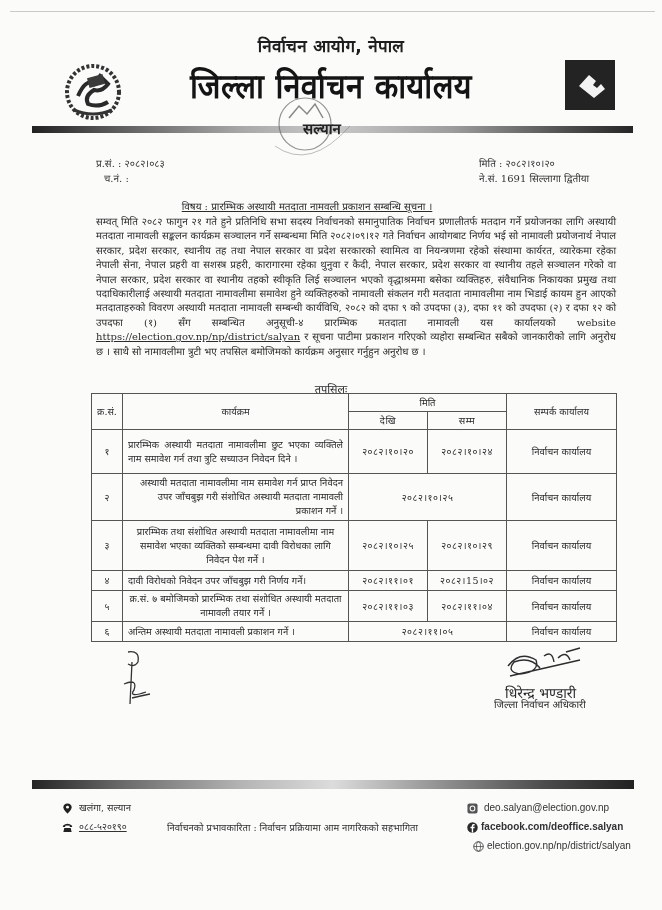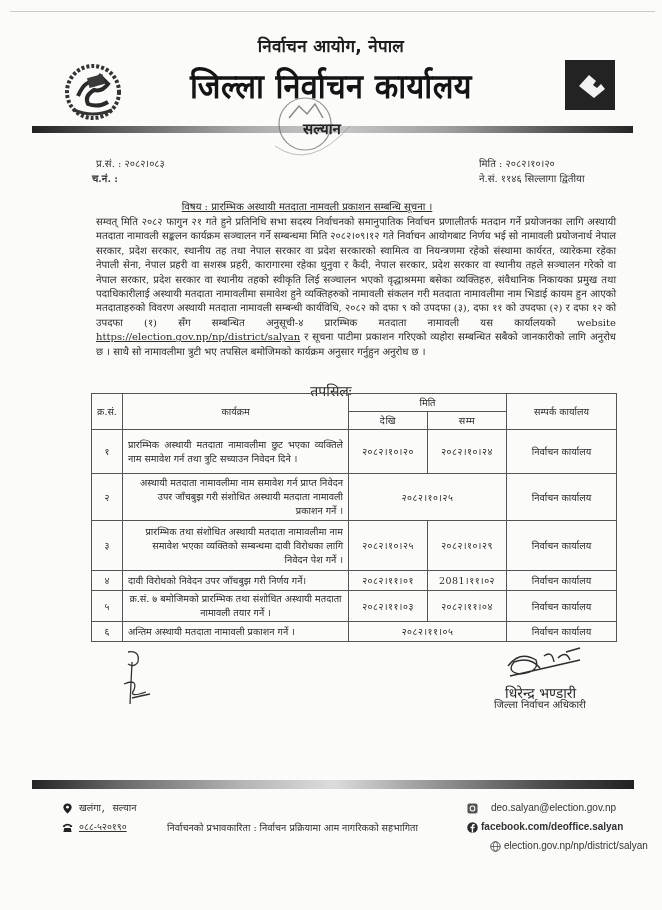--- a/index.html
+++ b/index.html
@@ -15,21 +15,21 @@
   .org-name { left:0; width:662px; top:34px; text-align:center; font-family:"DejaVu Sans", sans-serif; font-weight:bold; font-size:17px; color:#1e1e1e; letter-spacing:0.3px; }
   .office-name { left:0; width:662px; top:62px; text-align:center; font-family:"DejaVu Sans", sans-serif; font-weight:bold; font-size:34px; color:#141414; transform:scaleX(0.9); letter-spacing:0.5px; }
   .header-bar { left:32px; top:126px; width:601px; height:7px;
     background:linear-gradient(90deg,#222 0%,#555 12%,#a8a8a8 35%,#c9c9c9 50%,#9c9c9c 70%,#4a4a4a 90%,#262626 100%); }
   .stamp { left:255px; top:96px; width:110px; height:90px; }
   .meta { font-size:10px; color:#333; }
   .subject { left:0; width:614px; top:199px; text-align:center; font-size:10px; }
   .subject span { text-decoration:underline; }
   .para { left:96px; top:215px; width:520px; font-size:10px; line-height:14.4px; text-align:justify; color:#2c2c2c; }
   .para a { color:#2c2c2c; text-decoration:underline; }
-  .tapsil { left:0; width:662px; top:381px; text-align:center; font-size:14px; }
+  .tapsil { left:0; width:662px; top:381px; text-align:center; font-size:11px; }
   table.sched { position:absolute; left:91px; top:393px; width:526px; border-collapse:collapse; font-size:9.5px; color:#2c2c2c; }
   table.sched td, table.sched th { border:1px solid #555; padding:0 5px; font-weight:normal; }
   table.sched th { text-align:center; }
   .c-sn { width:20px; text-align:center; }
   .c-prog { width:215px; text-align:justify; line-height:14px;margin-left:23px; }
   .c-date { width:68px; text-align:center; letter-spacing:0.5px; }
   .c-office { text-align:center; }
   .sig-left { left:118px; top:648px; width:40px; height:60px; }
   .sig-right { left:500px; top:646px; width:90px; height:35px; }
   .off-name { left:505px; top:683px; font-size:14px; }
@@ -67,29 +67,29 @@
   <circle cx="50" cy="28" r="26" fill="none" stroke="#666" stroke-width="1.2" opacity="0.7"></circle>
   <path d="M34 22 L44 10 L52 18 L60 8 L68 22" fill="none" stroke="#555" stroke-width="1.5" opacity="0.7"></path>
   <text x="48" y="38" font-family="DejaVu Sans, sans-serif" font-weight="bold" font-size="15" fill="#222">सल्यान</text>
   <path d="M20 50 Q55 75 95 30" fill="none" stroke="#777" stroke-width="0.8" opacity="0.6"></path>
 </svg>
 
 <div class="abs meta" style="left:96px;top:156px;">
   <span>प्र.सं. :</span>
   <span>२०८२।०८३</span>
 </div>
-<div class="abs meta" style="left:92px;top:171px;font-weight:bold;">
+<div class="abs meta" style="left:104px;top:171px;">
   <span>च.नं. :</span>
   <span></span>
 </div>
 <div class="abs meta" style="left:479px;top:156px;">
   <span>मिति :</span>
   <span>२०८२।१०।२०</span>
 </div>
-<div class="abs meta" style="left:479px;top:171px;">ने.सं. ११४६ सिल्लागा द्वितीया</div>
+<div class="abs meta" style="left:479px;top:171px;">ने.सं. 1691 सिल्लागा द्वितीया</div>
 
 <div class="abs subject"><span>विषय : प्रारम्भिक  अस्थायी मतदाता नामवली प्रकाशन सम्बन्धि सूचना  ।</span></div>
 
 <div class="abs para">
   <span>सम्वत् मिति २०८२ फागुन २१ गते हुने प्रतिनिधि सभा सदस्य निर्वाचनको समानुपातिक निर्वाचन प्रणालीतर्फ मतदान गर्ने प्रयोजनका लागि अस्थायी मतदाता नामावली सङ्कलन कार्यक्रम सञ्चालन गर्ने सम्बन्धमा मिति २०८२।०९।१२ गते निर्वाचन आयोगबाट निर्णय भई सो नामावली प्रयोजनार्थ नेपाल सरकार, प्रदेश सरकार, स्थानीय तह तथा नेपाल सरकार वा प्रदेश सरकारको स्वामित्व वा नियन्त्रणमा रहेको संस्थामा कार्यरत, व्यारेकमा रहेका नेपाली सेना, नेपाल प्रहरी वा सशस्त्र प्रहरी, कारागारमा रहेका थुनुवा र कैदी, नेपाल सरकार, प्रदेश सरकार वा स्थानीय तहले सञ्चालन गरेको वा नेपाल सरकार, प्रदेश सरकार वा स्थानीय तहको स्वीकृति लिई सञ्चालन भएको वृद्धाश्रममा बसेका व्यक्तिहरु, संवैधानिक निकायका प्रमुख तथा पदाधिकारीलाई अस्थायी मतदाता नामावलीमा समावेश हुने व्यक्तिहरुको नामावली संकलन गरी मतदाता नामावलीमा नाम भिडाई कायम हुन आएको मतदाताहरुको विवरण अस्थायी मतदाता नामावली सम्बन्धी कार्यविधि, २०८२ को दफा ९ को उपदफा (३), दफा ११ को उपदफा (२) र दफा १२ को उपदफा (१) सँग सम्बन्धित अनुसूची-४ प्रारम्भिक मतदाता नामावली यस कार्यालयको website</span>
   <a>https://election.gov.np/np/district/salyan</a><span> र सूचना पाटीमा प्रकाशन गरिएको व्यहोरा सम्बन्धित सबैको जानकारीको लागि अनुरोध छ । साथै सो नामावलीमा त्रुटी भए तपसिल बमोजिमको कार्यक्रम अनुसार गर्नुहुन अनुरोध छ ।</span>
 </div>
 
 <div class="abs tapsil">तपसिलः</div>
 
@@ -115,30 +115,30 @@
       <td class="c-office">निर्वाचन कार्यालय</td>
     </tr>
     <tr style="height:47px;">
       <td class="c-sn">२</td>
       <td class="c-prog" style="text-align:right">अस्थायी मतदाता नामावलीमा नाम समावेश गर्न प्राप्त निवेदन उपर जाँचबुझ गरी संशोधित अस्थायी मतदाता नामावली प्रकाशन गर्ने ।</td>
       <td class="c-date" colspan="2">२०८२।१०।२५</td>
       <td class="c-office">निर्वाचन कार्यालय</td>
     </tr>
     <tr style="height:50px;">
       <td class="c-sn">३</td>
-      <td class="c-prog" style="text-align:right">प्रारम्भिक तथा संशोधित अस्थायी मतदाता नामावलीमा नाम समावेश भएका व्यक्तिको सम्बन्धमा दावी विरोधका लागि निवेदन पेश गर्ने ।</td>
+      <td class="c-prog" style="text-align:center">प्रारम्भिक तथा संशोधित अस्थायी मतदाता नामावलीमा नाम समावेश भएका व्यक्तिको सम्बन्धमा दावी विरोधका लागि निवेदन पेश गर्ने ।</td>
       <td class="c-date">२०८२।१०।२५</td>
       <td class="c-date">२०८२।१०।२९</td>
       <td class="c-office">निर्वाचन कार्यालय</td>
     </tr>
     <tr style="height:20px;">
       <td class="c-sn">४</td>
       <td class="c-prog" style="text-align:left">दावी विरोधको निवेदन उपर जाँचबुझ गरी निर्णय गर्ने।</td>
       <td class="c-date">२०८२।११।०१</td>
-      <td class="c-date">2081।११।०२</td>
+      <td class="c-date">२०८२।15।०२</td>
       <td class="c-office">निर्वाचन कार्यालय</td>
     </tr>
     <tr style="height:31px;">
       <td class="c-sn">५</td>
       <td class="c-prog" style="text-align:center">क्र.सं. ७ बमोजिमको प्रारम्भिक तथा संशोधित अस्थायी मतदाता नामावली तयार गर्ने ।</td>
       <td class="c-date">२०८२।११।०३</td>
       <td class="c-date">२०८२।११।०४</td>
       <td class="c-office">निर्वाचन कार्यालय</td>
     </tr>
     <tr style="height:20px;">
@@ -154,44 +154,44 @@
   <path d="M10 4 Q22 2 20 14 Q16 20 10 16 M14 14 L12 56 M6 36 Q20 30 16 42 Q10 50 28 44 M14 50 Q22 48 32 46" fill="none" stroke="#333" stroke-width="1.3"></path>
 </svg>
 <svg class="abs sig-right" viewBox="0 0 90 35">
   <path d="M8 20 Q20 4 36 14 Q40 26 20 28 Q6 26 14 16 Q30 10 40 22 M44 10 Q52 4 54 16 M58 12 Q66 4 70 14 M66 6 L80 2 M10 30 L80 14" fill="none" stroke="#2e2e2e" stroke-width="1.4"></path>
 </svg>
 <div class="abs off-name">धिरेन्द्र भण्डारी</div>
 <div class="abs off-title">जिल्ला निर्वाचन अधिकारी</div>
 
 <div class="abs footer-bar"></div>
 
-<div class="abs foot" style="left:62px;top:801px;font-family:Liberation Mono, monospace;">
+<div class="abs foot" style="left:62px;top:801px;">
   <svg class="ficon" viewBox="0 0 12 12">
       <path d="M6 0.5 C3 0.5 1.5 2.5 1.5 4.5 C1.5 7.5 6 11.5 6 11.5 C6 11.5 10.5 7.5 10.5 4.5 C10.5 2.5 9 0.5 6 0.5 Z" fill="#222"></path>
       <circle cx="6" cy="4.5" r="1.6" fill="#fff"></circle>
     </svg><span>खलंगा, सल्यान</span>
 </div>
 <div class="abs foot" style="left:62px;top:820px;text-decoration:underline;">
   <svg class="ficon" viewBox="0 0 12 12">
       <path d="M1 4 Q6 0 11 4 L11 5.5 L8.5 5.5 L8.5 4.2 Q6 3.4 3.5 4.2 L3.5 5.5 L1 5.5 Z M2.5 6.5 L9.5 6.5 L10.5 11 L1.5 11 Z" fill="#222"></path>
     </svg><span>०८८-५२०१९०</span>
 </div>
 <div class="abs foot" style="left:167px;top:821px;">निर्वाचनको प्रभावकारिता : निर्वाचन प्रक्रियामा आम नागरिकको सहभागिता</div>
 
 <div class="abs foot-sans" style="left:467px;top:802px;">
   <svg class="ficon" viewBox="0 0 12 12">
       <rect x="0.5" y="0.5" width="11" height="11" rx="2" fill="#555"></rect>
       <circle cx="6" cy="6" r="2.6" fill="none" stroke="#fff" stroke-width="1.1"></circle>
-    </svg><a style="color:#333;text-decoration:none;margin-left:7px;">deo.salyan@election.gov.np</a>
+    </svg><a style="color:#333;text-decoration:none;">deo.salyan@election.gov.np</a>
 </div>
 <div class="abs foot-sans" style="left:467px;top:821px;font-weight:bold;">
   <svg class="ficon" viewBox="0 0 12 12" style="margin-right:3px;">
       <circle cx="6" cy="6" r="5.7" fill="#2a2a2a"></circle>
       <path d="M6.7 11.5 L6.7 6.8 L8.2 6.8 L8.4 5.2 L6.7 5.2 L6.7 4.3 Q6.7 3.7 7.4 3.7 L8.4 3.7 L8.4 2.3 L7 2.3 Q5.2 2.3 5.2 4.1 L5.2 5.2 L3.8 5.2 L3.8 6.8 L5.2 6.8 L5.2 11.5 Z" fill="#fff"></path>
     </svg><a style="color:#333;text-decoration:none;">facebook.com/deoffice.salyan</a>
 </div>
-<div class="abs foot-sans" style="left:458px;top:840px;padding-left:32px;">
+<div class="abs foot-sans" style="left:441px;top:840px;padding-left:32px;">
   <svg class="ficon" viewBox="0 0 12 12" style="margin-right:3px;">
       <circle cx="6" cy="6" r="5.2" fill="none" stroke="#444" stroke-width="1"></circle>
       <ellipse cx="6" cy="6" rx="2.2" ry="5.2" fill="none" stroke="#444" stroke-width="0.8"></ellipse>
       <line x1="0.8" y1="6" x2="11.2" y2="6" stroke="#444" stroke-width="0.8"></line>
     </svg><a style="color:#333;text-decoration:none;">election.gov.np/np/district/salyan</a>
 </div>
 
 </body></html>

